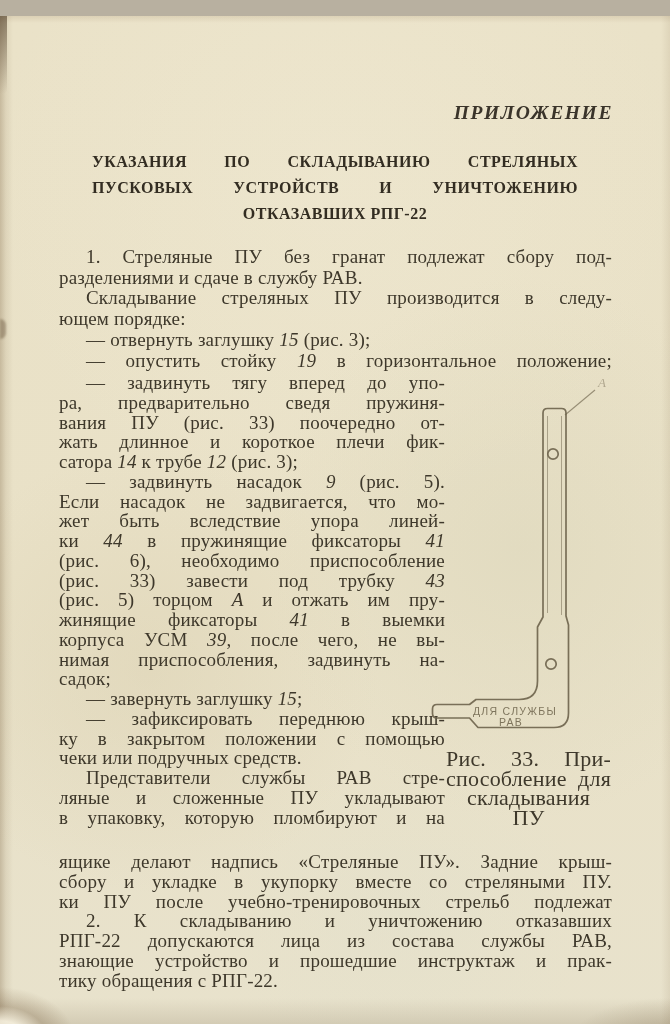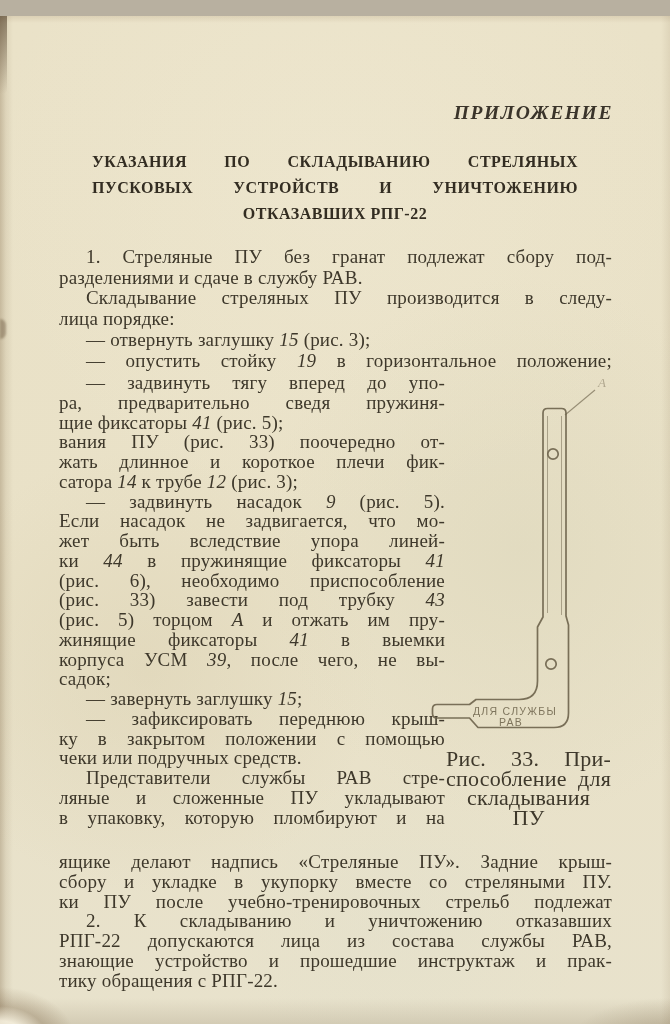--- a/index.html
+++ b/index.html
@@ -79,41 +79,41 @@
   <div class="tb title">
       <div class="line j">УКАЗАНИЯ ПО СКЛАДЫВАНИЮ СТРЕЛЯНЫХ</div>
       <div class="line j">ПУСКОВЫХ УСТРОЙСТВ И УНИЧТОЖЕНИЮ</div>
       <div class="line c">ОТКАЗАВШИХ РПГ-22</div>
     </div>
 
   <div class="tb sec-top">
       <div class="line j in">1. Стреляные ПУ без гранат подлежат сбору под-</div>
       <div class="line">разделениями и сдаче в службу РАВ.</div>
       <div class="line j in">Складывание стреляных ПУ производится в следу-</div>
-      <div class="line">лица порядке:</div>
+      <div class="line">ющем порядке:</div>
       <div class="line in">— отвернуть заглушку <i>15</i> (рис. 3);</div>
       <div class="line j in">— опустить стойку <i>19</i> в горизонтальное положение;</div>
     </div>
 
   <div class="tb column">
       <div class="line j in">— задвинуть тягу вперед до упо-</div>
       <div class="line j">ра, предварительно сведя пружиня-</div>
-      <div class="line">щие фиксаторы <i>41</i> (рис. 5);</div>
       <div class="line j">вания ПУ (рис. 33) поочередно от-</div>
       <div class="line j">жать длинное и короткое плечи фик-</div>
       <div class="line">сатора <i>14</i> к трубе <i>12</i> (рис. 3);</div>
       <div class="line j in">— задвинуть насадок <i>9</i> (рис. 5).</div>
       <div class="line j">Если насадок не задвигается, что мо-</div>
       <div class="line j">жет быть вследствие упора линей-</div>
       <div class="line j">ки <i>44</i> в пружинящие фиксаторы <i>41</i></div>
       <div class="line j">(рис. 6), необходимо приспособление</div>
       <div class="line j">(рис. 33) завести под трубку <i>43</i></div>
       <div class="line j">(рис. 5) торцом <i>А</i> и отжать им пру-</div>
       <div class="line j">жинящие фиксаторы <i>41</i> в выемки</div>
       <div class="line j">корпуса УСМ <i>39</i>, после чего, не вы-</div>
+      <div class="line j">нимая приспособления, задвинуть на-</div>
       <div class="line">садок;</div>
       <div class="line in">— завернуть заглушку <i>15</i>;</div>
       <div class="line j in">— зафиксировать переднюю крыш-</div>
       <div class="line j">ку в закрытом положении с помощью</div>
       <div class="line">чеки или подручных средств.</div>
       <div class="line j in">Представители службы РАВ стре-</div>
       <div class="line j">ляные и сложенные ПУ укладывают</div>
       <div class="line j">в упаковку, которую пломбируют и на</div>
     </div>
 

